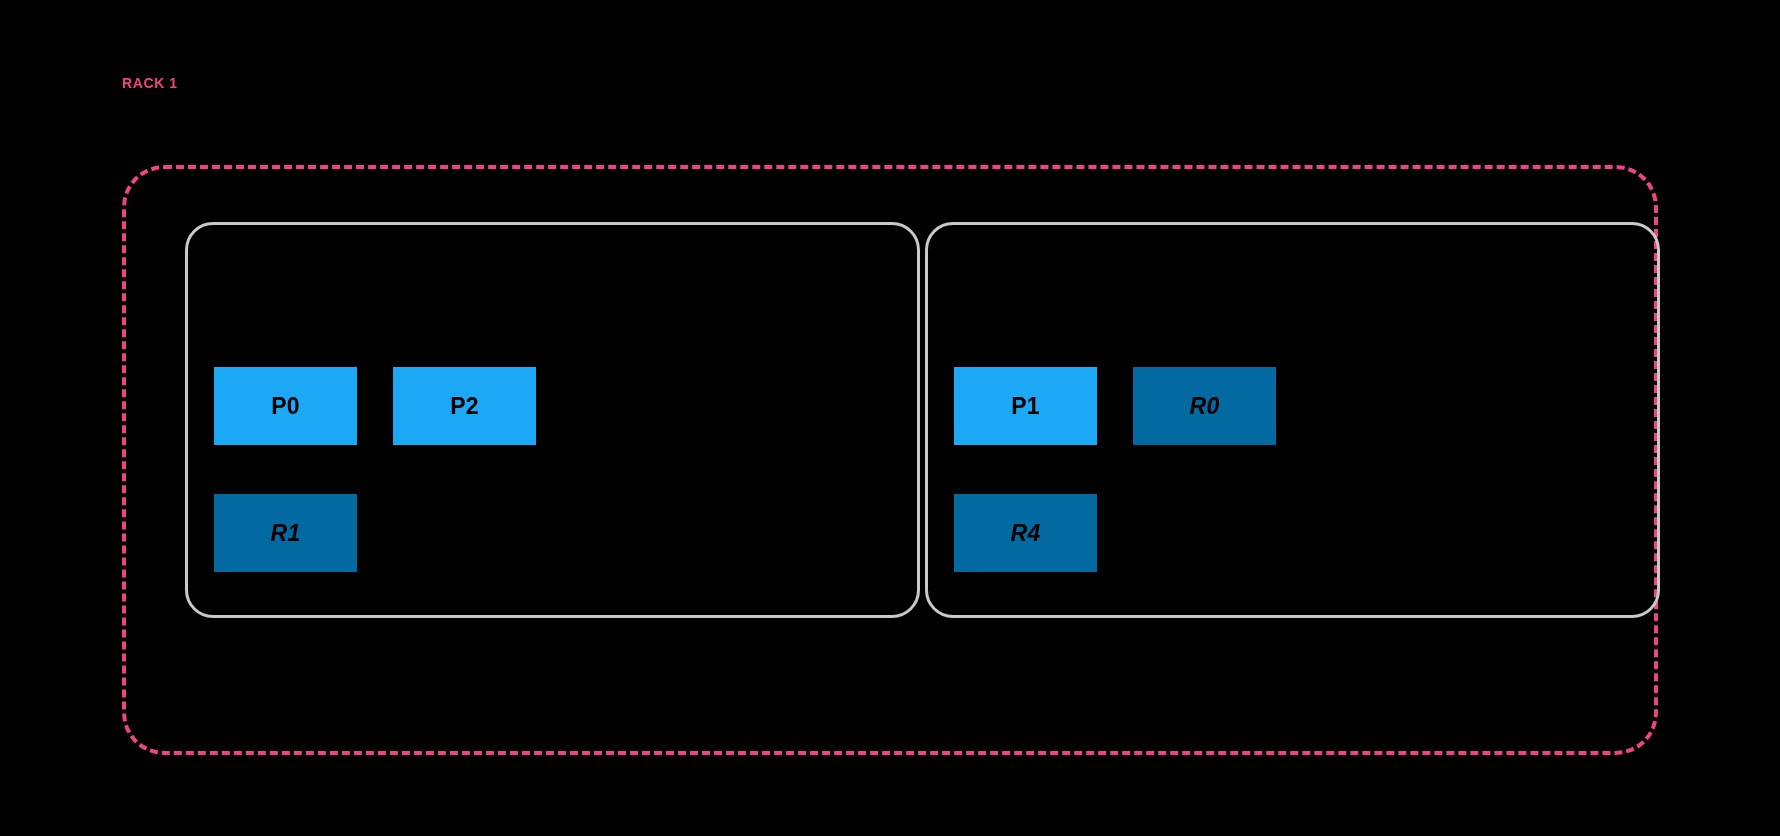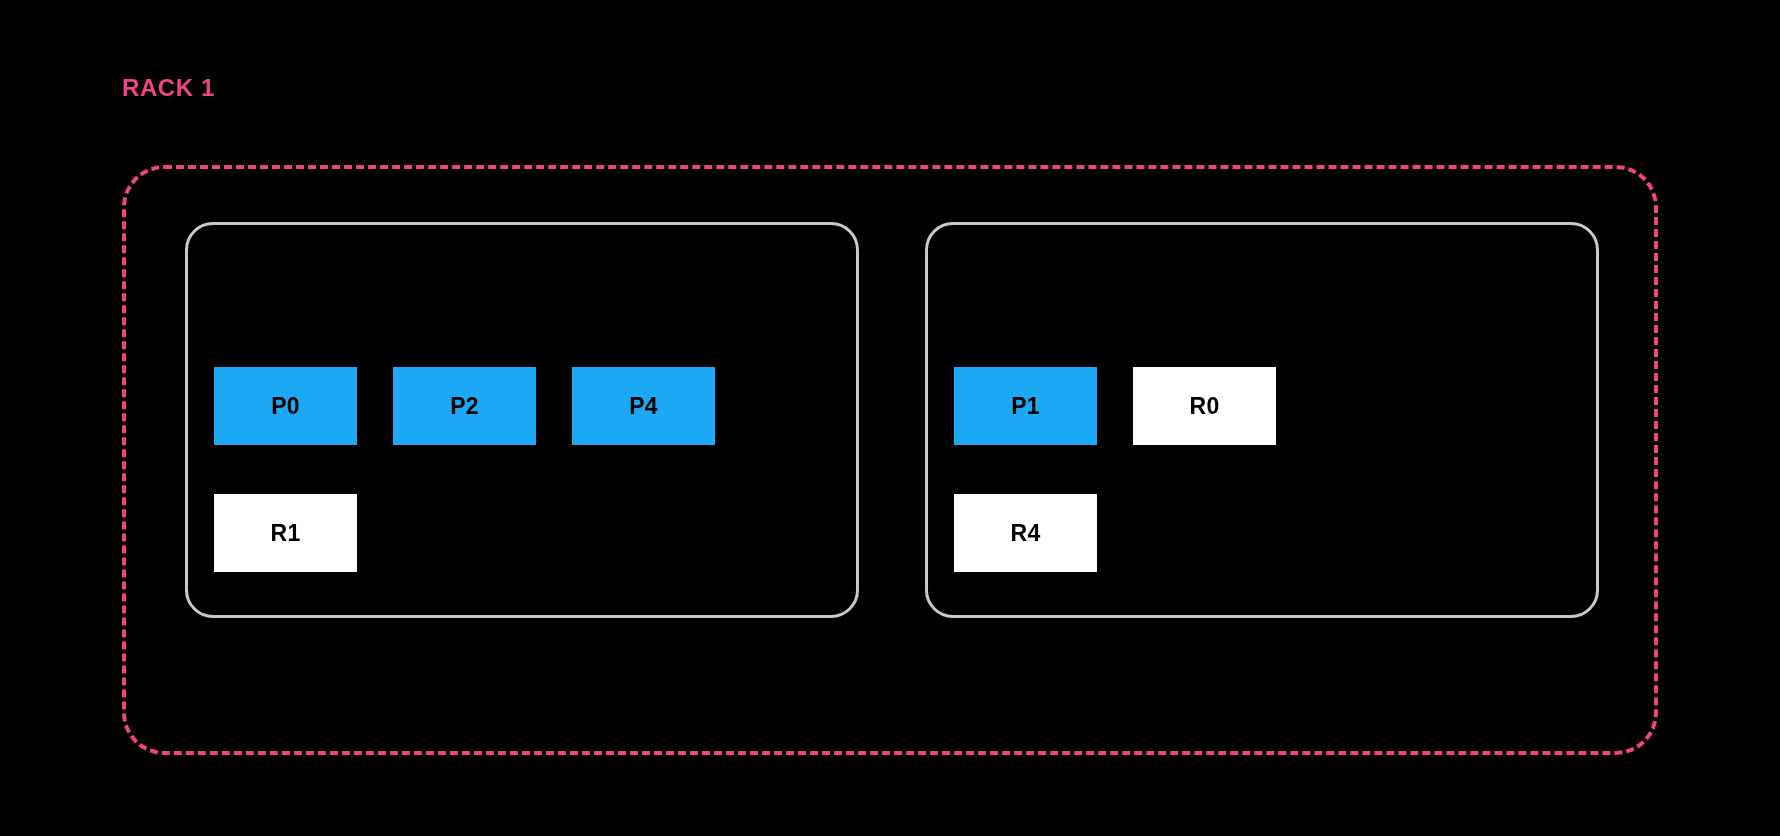--- a/index.html
+++ b/index.html
@@ -17,21 +17,21 @@
     height: 836px;
     background: #000000;
     overflow: hidden;
   }
 
   
   .rack-label {
     position: absolute;
     left: 122px;
     top: 76px;
-    font-size: 24px;
+    font-size: 14px;
     font-weight: bold;
     letter-spacing: 0.6px;
     color: #EE4487;
     white-space: nowrap;
     line-height: 1;
   }
 
   
   .rack-box {
     position: absolute;
@@ -41,21 +41,21 @@
     height: 590px;
     box-sizing: border-box;
     border: 4px dashed #EE4487;
     border-radius: 42px;
   }
 
   
   .node-box {
     position: absolute;
     top: 222px;
-    width: 674px;
+    width: 735px;
     height: 396px;
     box-sizing: border-box;
     border: 3px solid #C9C9C9;
     border-radius: 28px;
   }
   .node-box.node-0 { left: 185px; }
   .node-box.node-1 { left: 925px; }
 
   
   .cell-row {
@@ -74,36 +74,35 @@
     display: flex;
     align-items: center;
     justify-content: center;
     font-size: 23px;
     font-weight: bold;
     color: #000000;
     letter-spacing: 0.3px;
     line-height: 1;
   }
   .cell.kind-primary { background: #1CA8F5; }
-  .cell.kind-replica { background: #ffffff; }
+  .cell.kind-replica { background: #0369a1; font-style: italic; }
 </style>
 </head>
 <body>
 
 <div id="canvas">
 
   <div class="rack-label">RACK 1</div>
 
   <div class="rack-box"></div>
 
   <div class="node-box node-0">
     <div class="cell-row row-primary">
       <div class="cell kind-primary">P0</div>
       <div class="cell kind-primary">P2</div>
-      <div class="cell kind-primary">P4</div>
     </div>
     <div class="cell-row row-replica">
       <div class="cell kind-replica">R1</div>
     </div>
   </div>
 
   <div class="node-box node-1">
     <div class="cell-row row-primary">
       <div class="cell kind-primary">P1</div>
       <div class="cell kind-replica">R0</div>

